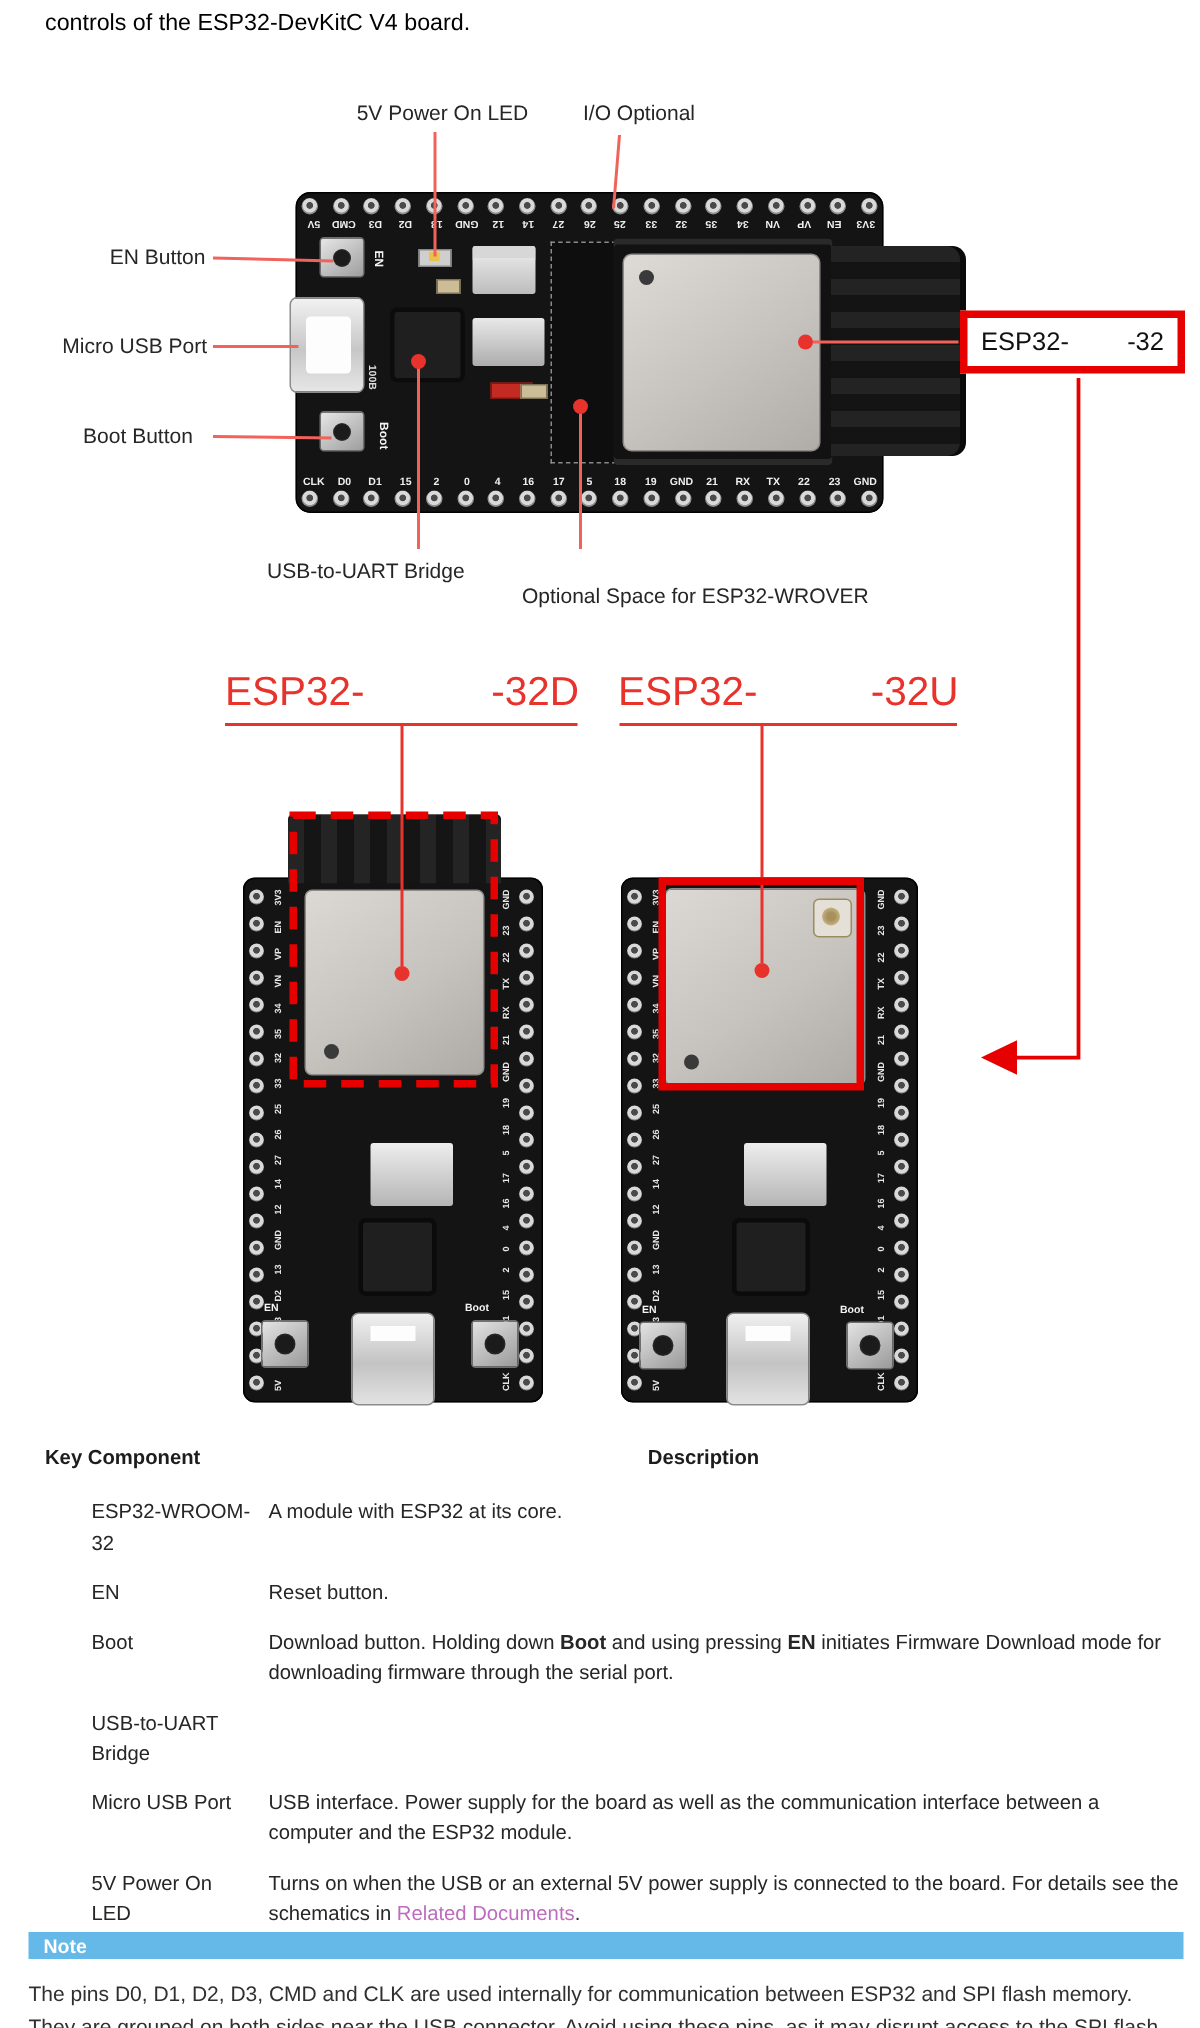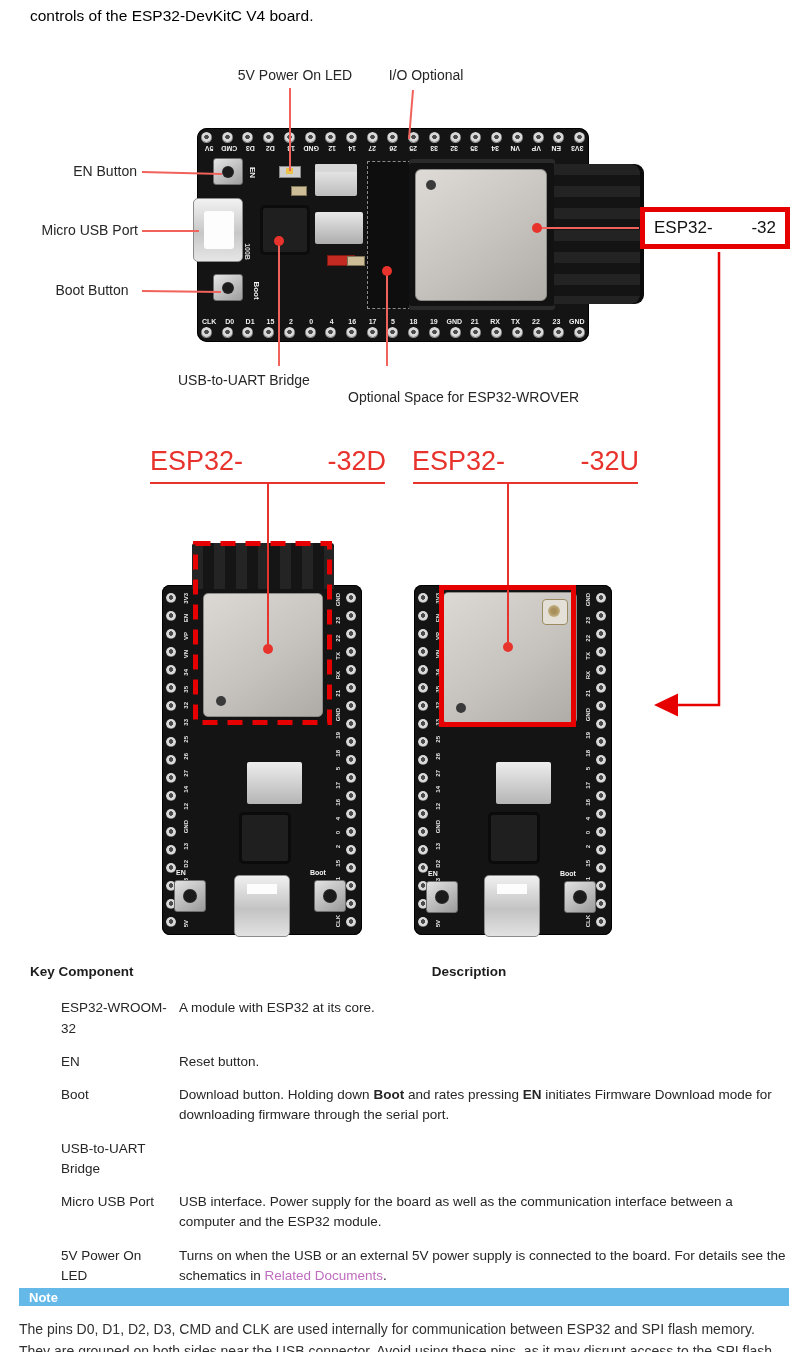--- a/index.html
+++ b/index.html
@@ -524,21 +524,21 @@
       <div class="trow">
         <div class="td key">ESP32-WROOM-32</div>
         <div class="td desc"><span>A module with ESP32 at its core.</span></div>
       </div>
       <div class="trow">
         <div class="td key">EN</div>
         <div class="td desc"><span>Reset button.</span></div>
       </div>
       <div class="trow">
         <div class="td key">Boot</div>
-        <div class="td desc"><span>Download button. Holding down </span><b>Boot</b><span> and rates pressing </span><b>EN</b><span> initiates Firmware Download mode for downloading firmware through the serial port.</span></div>
+        <div class="td desc"><span>Download button. Holding down </span><b>Boot</b><span> and using pressing </span><b>EN</b><span> initiates Firmware Download mode for downloading firmware through the serial port.</span></div>
       </div>
       <div class="trow">
         <div class="td key">USB-to-UART Bridge</div>
       </div>
       <div class="trow">
         <div class="td key">Micro USB Port</div>
         <div class="td desc"><span>USB interface. Power supply for the board as well as the communication interface between a computer and the ESP32 module.</span></div>
       </div>
       <div class="trow">
         <div class="td key">5V Power On LED</div>

